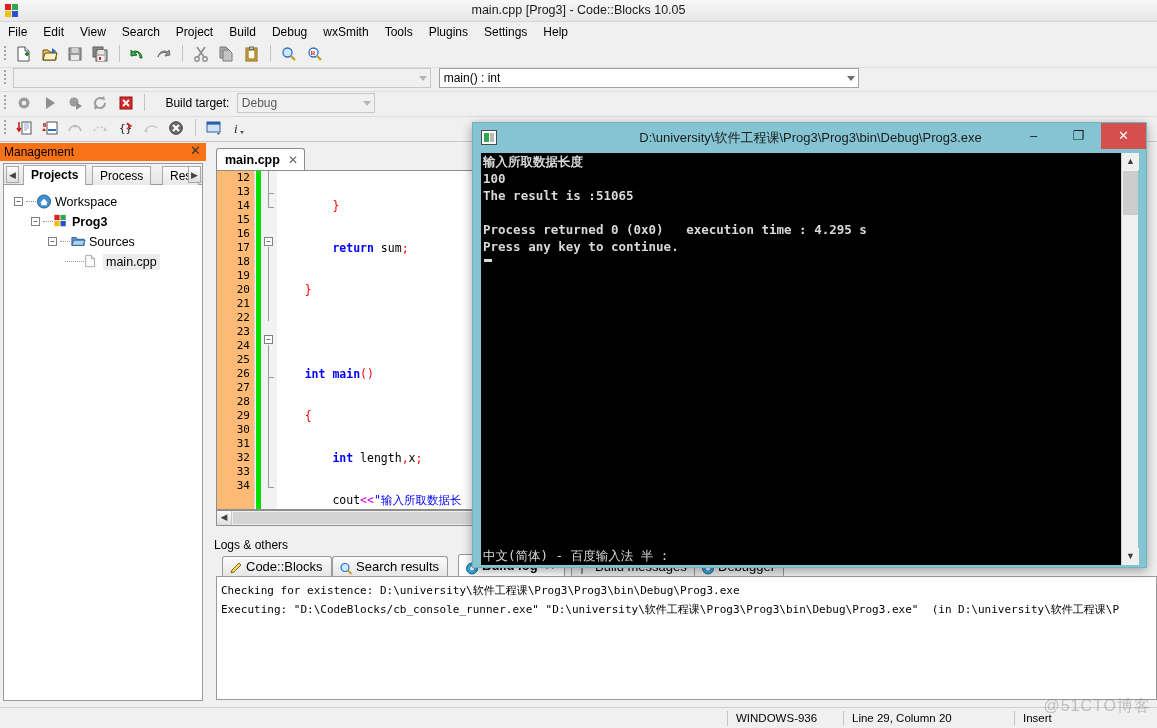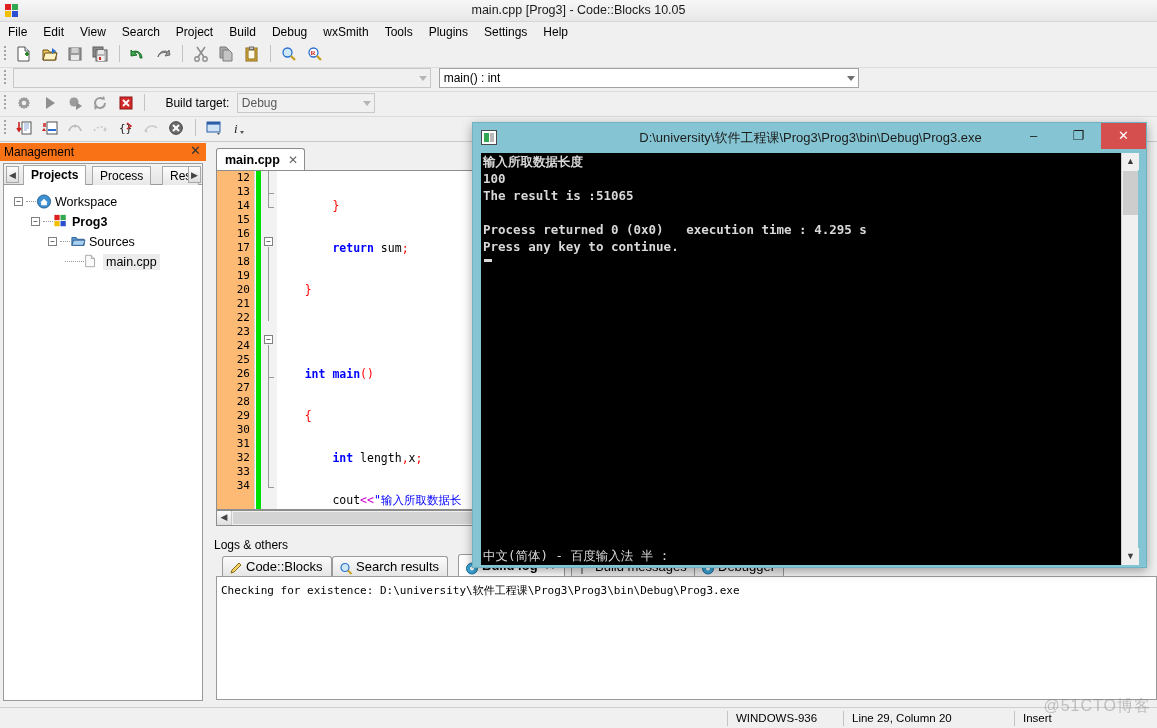--- a/index.html
+++ b/index.html
@@ -695,20 +695,21 @@
       </span>
       <span class="logtab" style="left:478px;">
         <span class="ti"><svg viewBox="0 0 14 13" width="14" height="13">
               <circle cx="7" cy="6.5" r="5.5" fill="#3aa6d8" stroke="#1d6a92"></circle>
               <circle cx="7" cy="6.5" r="2" fill="#fff"></circle>
             </svg></span><span>Debugger</span>
       </span>
     </div>
     <div class="logbody">
       <div class="logline">Checking for existence: D:\university\软件工程课\Prog3\Prog3\bin\Debug\Prog3.exe</div>
+      <div class="logline">Executing: "D:\CodeBlocks/cb_console_runner.exe" "D:\university\软件工程课\Prog3\Prog3\bin\Debug\Prog3.exe"  (in D:\university\软件工程课\P</div>
     </div>
   </div>
 
   <div class="console">
     <div class="con-title">
       <span class="cicon">
           <i></i>
           <b></b>
         </span>
       <span class="ct">D:\university\软件工程课\Prog3\Prog3\bin\Debug\Prog3.exe</span>

